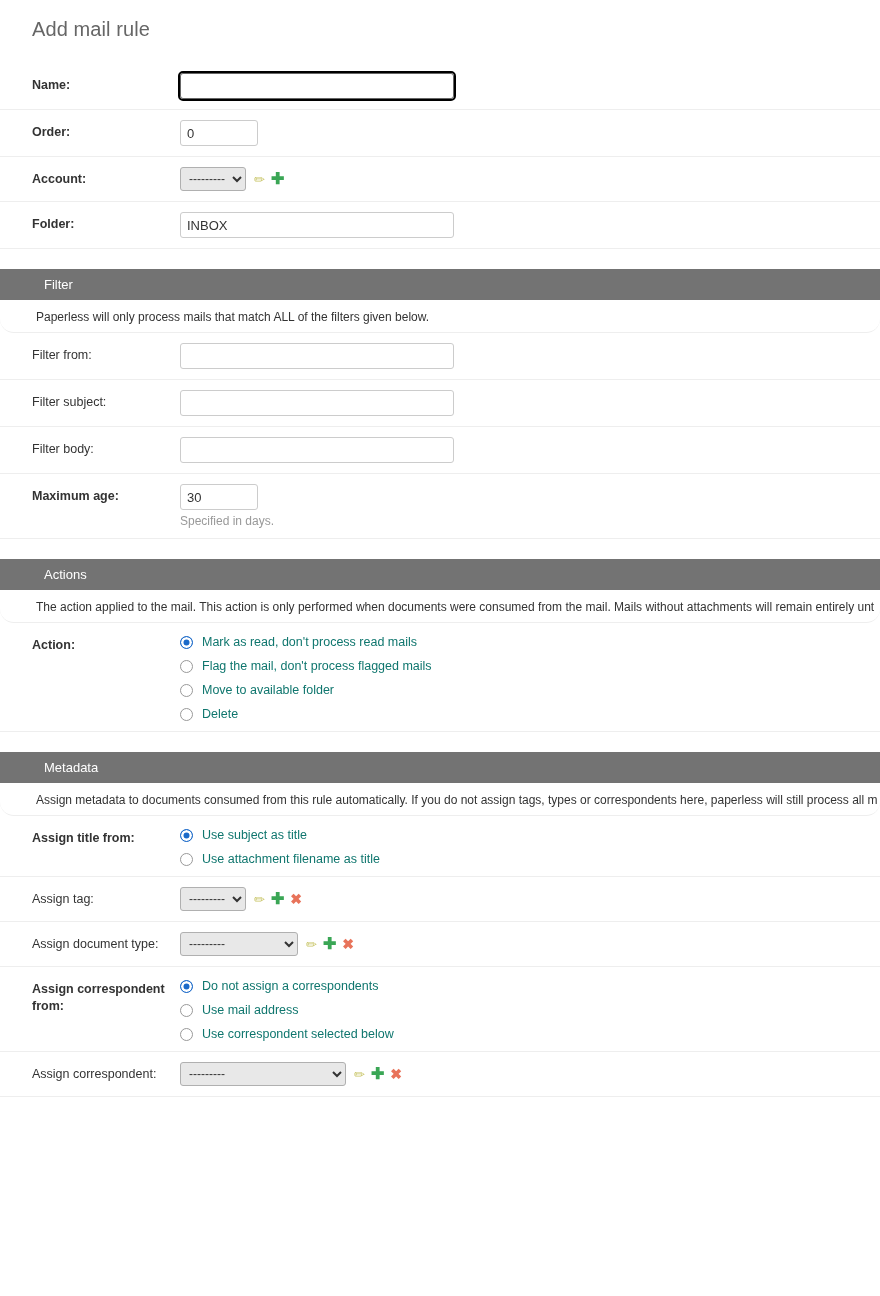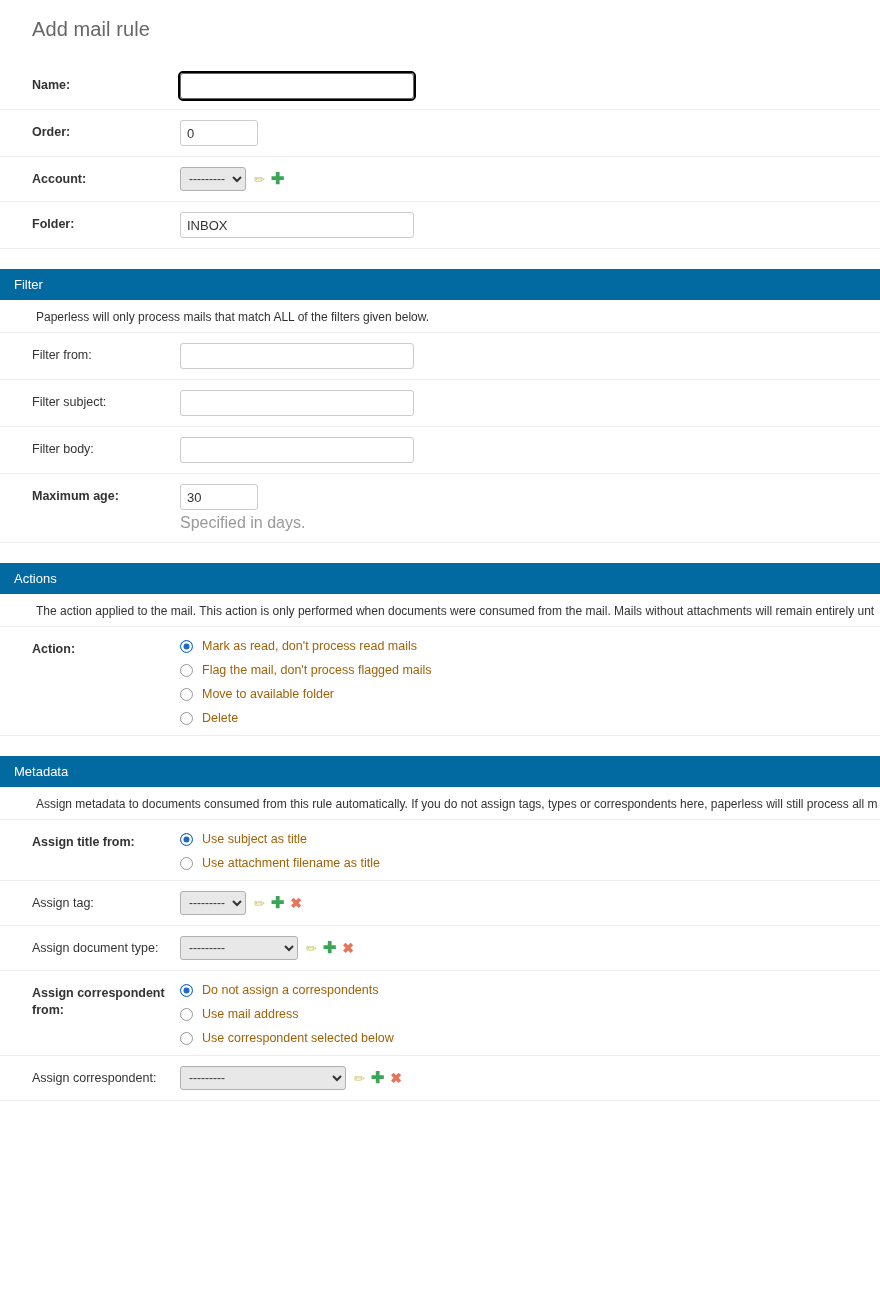--- a/index.html
+++ b/index.html
@@ -43,35 +43,35 @@
     color: #333;
     line-height: 1.35;
   }
   .row-label.bold { font-weight: bold; }
   .row-field {
     flex: 1 1 auto;
     padding-left: 0;
   }
   .helptext {
     color: #999999;
-    font-size: 16px;
+    font-size: 12px;
     margin-top: 4px;
     display: block;
   }
   input[type="text"] {
     font-family: "Liberation Sans", sans-serif;
     font-size: 13px;
     color: #333;
     padding: 4px 6px;
     border: 1px solid #cccccc;
     border-radius: 3px;
     background: #ffffff;
     height: 26px;
   }
-  input.wide { width: 234px; }
+  input.wide { width: 274px; }
   input.narrow { width: 78px; }
   input.focused {
     outline: 2px solid #000000;
     border: 1px solid #666;
   }
   select {
     font-family: "Liberation Sans", sans-serif;
     font-size: 12px;
     color: #333;
     border: 1px solid #b0b0b0;
@@ -100,51 +100,52 @@
   .ico-pencil { color: #c9c66a; transform: rotate(0deg); font-size: 13px; }
   .ico-plus { color: #3aa655; font-weight: bold; font-size: 16px; }
   .ico-x { color: #e8735a; font-weight: bold; font-size: 14px; }
 
   
   .section {
     margin-top: 20px;
     width: 100%;
   }
   .section-header {
-    background: #0369a1;
+    background: #737373;
     color: #ffffff;
     font-size: 13px;
-    padding: 8px 0 8px 14px;
+    padding: 8px 0 8px 44px;
     width: 100%;
   }
   .section-desc {
     padding: 10px 20px 8px 36px;
     font-size: 12px;
     color: #333;
     border-bottom: 1px solid #eeeeee;
     white-space: nowrap;
     overflow: hidden;
+    border-radius: 14px;
   }
   
   .radio-list { display: flex; flex-direction: column; gap: 10px; padding-top: 2px; }
   .radio-item { display: flex; align-items: center; gap: 9px; }
   .radio {
     width: 13px; height: 13px; flex: 0 0 13px;
     border-radius: 50%;
     border: 1px solid #999;
     background: #fff;
     position: relative;
     display: inline-block;
   }
   .radio.checked {
     border: 1px solid #1b6ac9;
     background: #1b6ac9;
     box-shadow: inset 0 0 0 2.5px #ffffff;
   }
-  .radio-label { font-size: 12.5px; color: #a16207; }
+  .radio-label { font-size: 12.5px; color: #0f766e; }
   .field-inline { display: flex; align-items: center; }
   .spacer-row { height: 8px; }
 </style>
 </head>
 <body>
 
 <div id="page">
 
   <h1 class="page-title">Add mail rule</h1>
 

